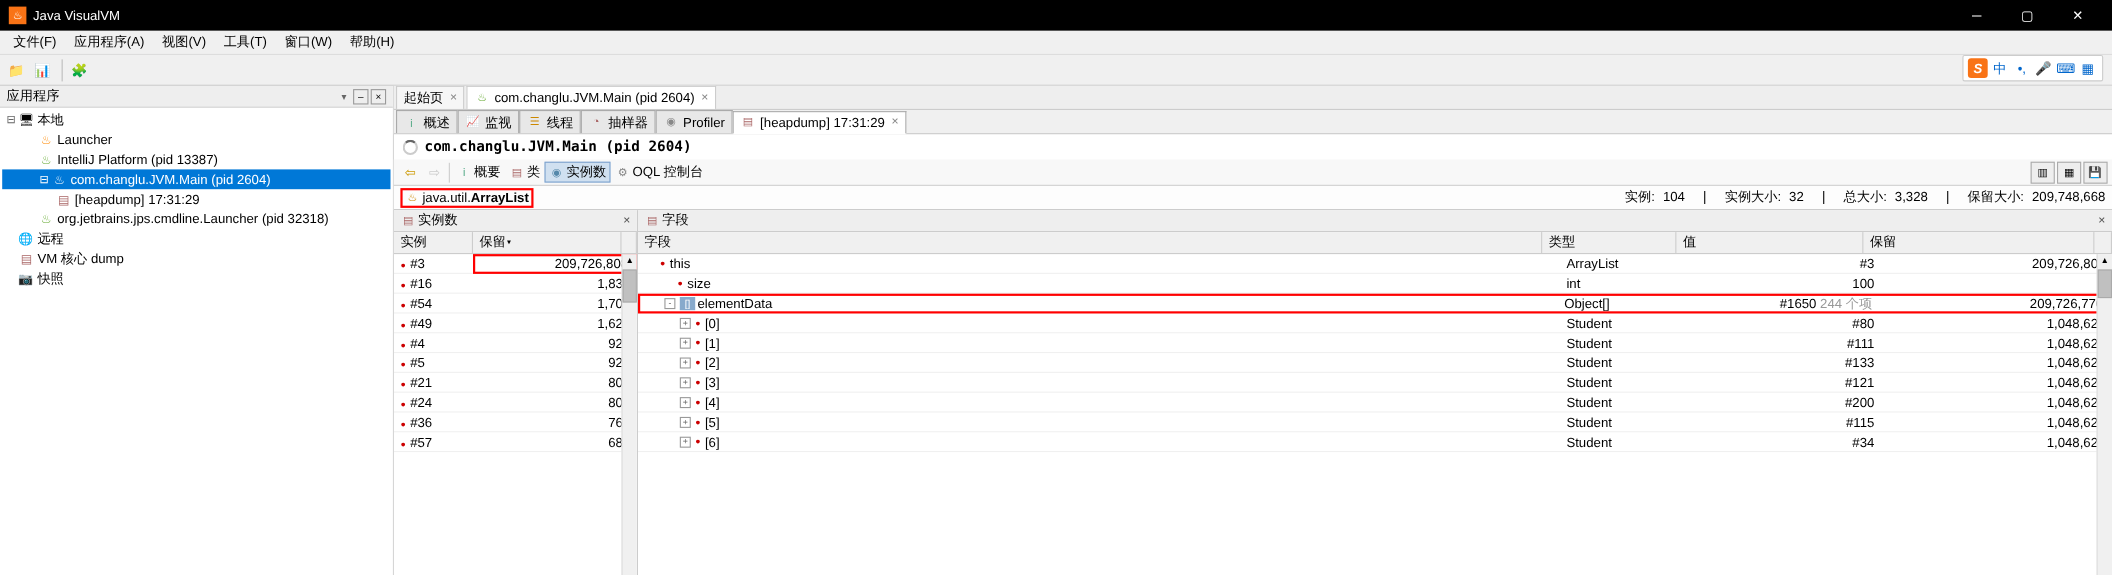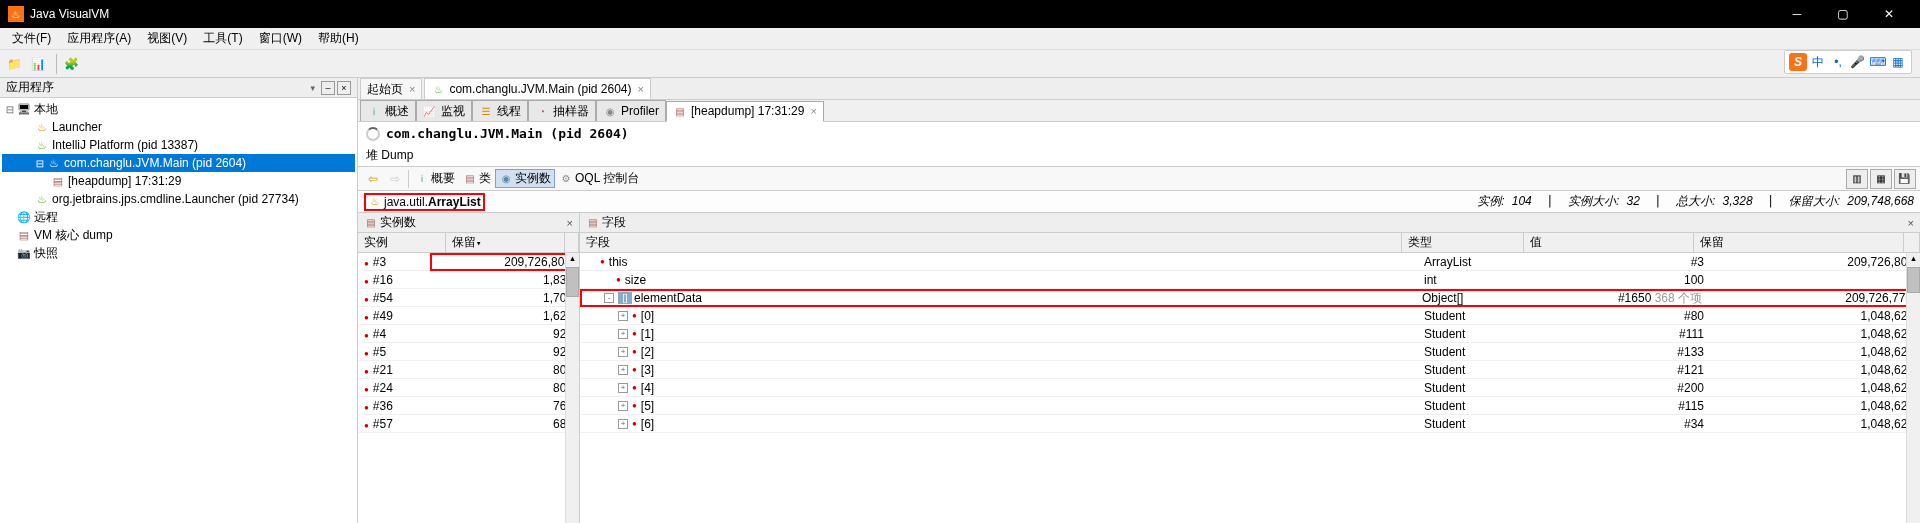--- a/index.html
+++ b/index.html
@@ -62,40 +62,40 @@
 .nav-label { padding: 0 4px; cursor: pointer; }
 .nav-label.active { background: #d0e0f0; border: 1px solid #7da2ce; padding: 0 3px; }
 .nav-icon { width: 14px; height: 14px; display: inline-flex; align-items: center; justify-content: center; margin-right: 2px; font-size: 10px; }
 .nav-spacer { flex: 1; }
 .nav-right-btn { width: 22px; height: 20px; border: 1px solid #aaa; margin-left: 2px; background: #eee; cursor: pointer; display: flex; align-items: center; justify-content: center; }
 
 .class-row { display: flex; align-items: center; border-bottom: 1px solid #ccc; padding: 2px 6px; height: 22px; background: #fdfdfd; }
 .class-badge { border: 2px solid red; padding: 0 2px; display: flex; align-items: center; }
 .class-text { font-family: "NSimSun", monospace; }
 .class-text b { font-weight: bold; }
-.class-stats { margin-left: auto; font-family: "NSimSun", monospace; font-style: italic; }
+.class-stats { margin-left: auto; font-family: "NSimSun", monospace; }
 
 .split-panels { display: flex; flex: 1; overflow: hidden; }
 .left-panel { width: 222px; border-right: 1px solid #ccc; display: flex; flex-direction: column; }
 .right-panel { flex: 1; display: flex; flex-direction: column; }
 
 .panel-header { display: flex; align-items: center; background: #eee; border-bottom: 1px solid #ccc; height: 20px; padding: 0 6px; }
 .panel-header-text { flex: 1; }
 .panel-header-x { cursor: pointer; font-size: 11px; color: #555; }
 
 .table-head { display: flex; background: #f0f0f0; border-bottom: 1px solid #ccc; height: 20px; }
 .th { padding: 2px 6px; border-right: 1px solid #ccc; text-align: left; font-weight: normal; display: flex; align-items: center; cursor: pointer; font-family: "NSimSun", monospace; }
 .th-sort::after { content: " ▾"; font-size: 9px; }
 
 .table-body { flex: 1; overflow: auto; font-family: "NSimSun", monospace; position: relative; }
 .tr { display: flex; height: 18px; align-items: center; border-bottom: 1px solid #f0f0f0; }
 .td { padding: 0 6px; overflow: hidden; text-overflow: ellipsis; white-space: nowrap; }
 .bullet { color: #c00; font-size: 8px; margin-right: 4px; }
 
-.left-panel .th.c1 { width: 88px; }
+.left-panel .th.c1 { width: 72px; }
 .left-panel .th.c2 { flex: 1; }
 .left-panel .th.c3 { width: 14px; }
 .left-panel .td.c1 { width: 72px; }
 .left-panel .td.c2 { flex: 1; text-align: right; }
 
 .right-panel .th.r1 { flex: 1; }
 .right-panel .th.r2 { width: 122px; }
 .right-panel .th.r3 { width: 170px; }
 .right-panel .th.r4 { width: 210px; }
 .right-panel .th.r5 { width: 16px; }
@@ -184,21 +184,21 @@
           <span class="tree-toggle" style="color:#fff">⊟</span>
           <span class="tree-icon">♨</span>
           <span>com.changlu.JVM.Main (pid 2604)</span>
         </div>
       <div class="tree-row indent-3">
           <span class="tree-icon" style="color:#a66">▤</span>
           <span>[heapdump] 17:31:29</span>
         </div>
       <div class="tree-row indent-2">
           <span class="tree-icon" style="color:#6a3">♨</span>
-          <span>org.jetbrains.jps.cmdline.Launcher (pid 27734)</span>
+          <span>org.jetbrains.jps.cmdline.Launcher (pid 32318)</span>
         </div>
       <div class="tree-row">
           <span class="tree-toggle"></span>
           <span class="tree-icon" style="color:#58a">🌐</span>
           <span>远程</span>
         </div>
       <div class="tree-row">
           <span class="tree-toggle"></span>
           <span class="tree-icon" style="color:#a66">▤</span>
           <span>VM 核心 dump</span>
@@ -250,21 +250,20 @@
           <span class="tab-icon" style="color:#a66">▤</span>
           <span>[heapdump] 17:31:29</span>
           <span class="tab-close">×</span>
         </div>
     </div>
 
     <div class="heading-row">
       <div class="spinner"></div>
       <span class="heading-text">com.changlu.JVM.Main (pid 2604)</span>
     </div>
-    <div class="dump-row">堆 Dump</div>
 
     <div class="nav-toolbar">
       <div class="nav-btn" style="color:#c90">⇦</div>
       <div class="nav-btn" style="color:#ccc">⇨</div>
       <div class="nav-sep"></div>
       <div class="nav-label"><span class="nav-icon" style="color:#5a8">ℹ</span><span>概要</span></div>
       <div class="nav-label"><span class="nav-icon" style="color:#a66">▤</span><span>类</span></div>
       <div class="nav-label active"><span class="nav-icon" style="color:#58a">◉</span><span>实例数</span></div>
       <div class="nav-label"><span class="nav-icon" style="color:#888">⚙</span><span>OQL 控制台</span></div>
       <div class="nav-spacer"></div>
@@ -384,21 +383,21 @@
               <div class="td r3">100</div>
               <div class="td r4"></div>
             </div>
             <div class="tr red-box">
               <div class="td r1" style="padding-left: 22px;">
                 <span class="tree-expand">-</span>
                 <span class="field-icon" style="background:#8ac;color:#fff">[]</span>
                 <span>elementData</span>
               </div>
               <div class="td r2">Object[]</div>
-              <div class="td r3">#1650 <span class="gray-text">368 个项</span></div>
+              <div class="td r3">#1650 <span class="gray-text">244 个项</span></div>
               <div class="td r4">209,726,776</div>
             </div>
             <div class="tr">
               <div class="td r1" style="padding-left: 38px;">
                 <span class="tree-expand">+</span>
                 <span class="bullet">●</span>
                 <span>[0]</span>
               </div>
               <div class="td r2">Student</div>
               <div class="td r3">#80</div>

